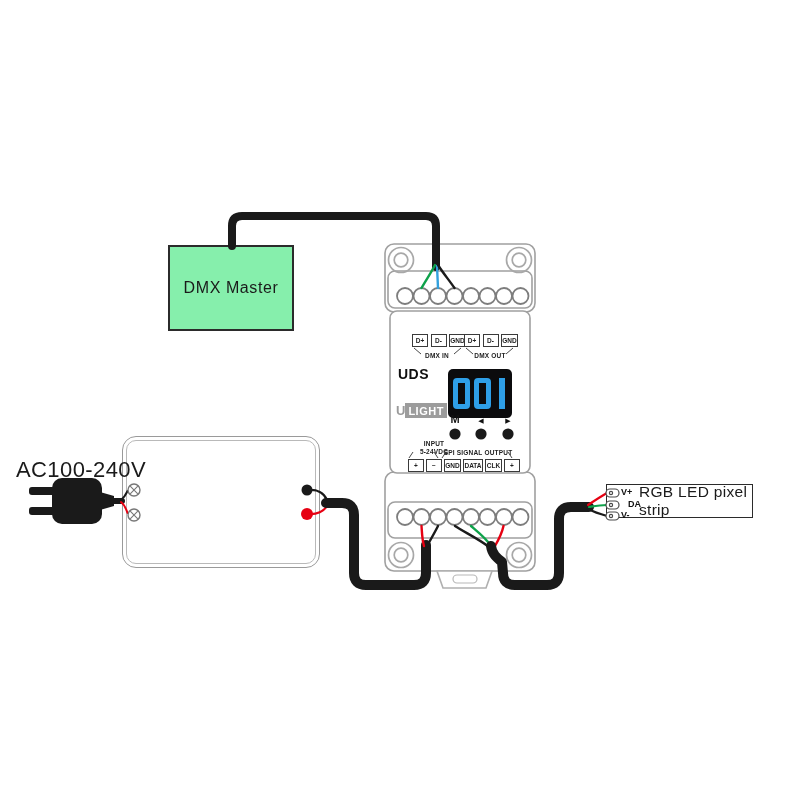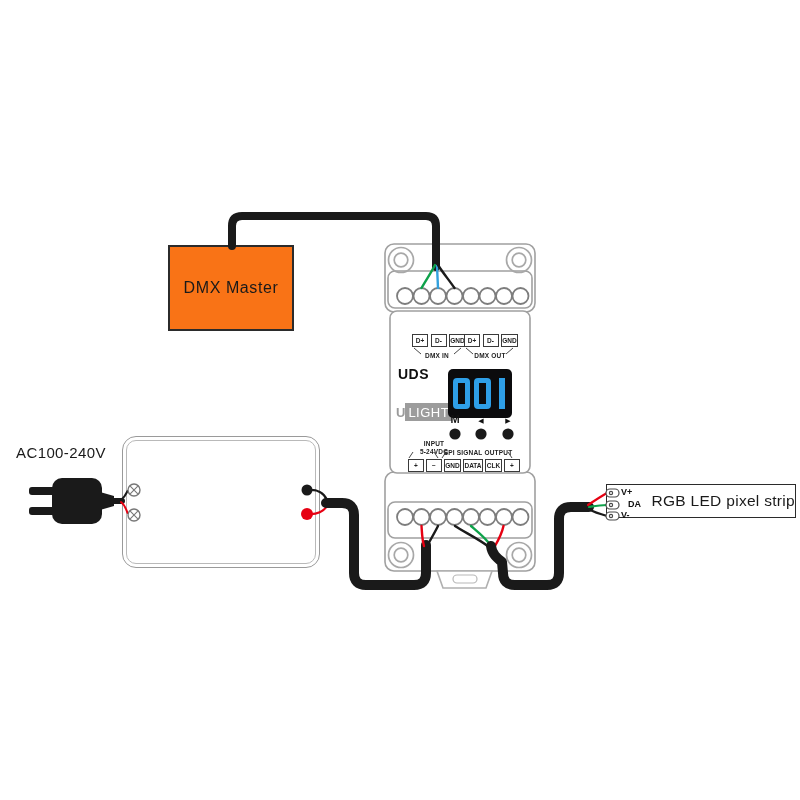--- a/index.html
+++ b/index.html
@@ -3,35 +3,35 @@
 <meta charset="utf-8">
 <style>
   html,body{margin:0;padding:0;background:#ffffff;}
   #canvas{position:relative;width:800px;height:800px;background:#ffffff;overflow:hidden;
           font-family:"Liberation Sans",sans-serif;color:#1b1b1b;}
   .abs{position:absolute;}
   .z1{z-index:1;} .z3{z-index:3;}
   #wiring-svg{position:absolute;left:0;top:0;z-index:2;}
   
   .dmx-master{left:168px;top:245px;width:122px;height:82px;border:2px solid #2b2b2b;
-              display:flex;align-items:center;justify-content:center;background:#f97316;}
+              display:flex;align-items:center;justify-content:center;background:#86efac;}
   .dmx-master-label{font-size:16px;letter-spacing:.6px;color:#1a1a1a;}
   .psu{left:122px;top:436px;width:198px;height:132px;border:1.6px solid #9a9a9a;border-radius:14px;background:#fff;box-sizing:border-box;}
   .psu-inner{position:absolute;left:3px;top:3px;right:3px;bottom:3px;border:1px solid #b9b9b9;border-radius:10px;}
   .psu-text{position:absolute;left:38px;top:34px;font-size:15.5px;line-height:18.5px;letter-spacing:.4px;color:#1a1a1a;}
-  .strip{left:606px;top:484px;width:190px;height:34px;border:1.6px solid #2b2b2b;background:#fff;
-         display:flex;align-items:center;box-sizing:border-box;justify-content:flex-end;}
+  .strip{left:606px;top:484px;width:147px;height:34px;border:1.6px solid #2b2b2b;background:#fff;
+         display:flex;align-items:center;box-sizing:border-box;}
   .strip-label{margin-left:32px;font-size:15.5px;letter-spacing:.3px;color:#1a1a1a;}
-  .ac-label{left:16px;top:444px;font-size:15px;letter-spacing:.4px;color:#1a1a1a;}
+  .ac-label{left:16px;top:457px;font-size:22px;letter-spacing:.4px;color:#1a1a1a;}
   .strip-pin{font-size:9px;font-weight:bold;color:#111;}
   
   .brand{left:398px;top:366px;font-size:14px;font-weight:800;letter-spacing:.5px;color:#0f0f0f;}
   .logo{left:396px;top:403px;display:flex;align-items:center;}
   .logo-u{font-size:13px;font-weight:800;color:#9a9a9a;}
-  .logo-light{margin-left:0;background:#9c9c9c;color:#fff;font-size:13px;font-weight:normal;
+  .logo-light{margin-left:0;background:#9c9c9c;color:#fff;font-size:11px;font-weight:bold;
               padding:1.5px 3px;letter-spacing:.5px;}
   .btn-label{font-size:11px;font-weight:bold;color:#111;text-align:center;}
   .arrow-label{font-size:7px;color:#111;text-align:center;}
   .term-row{display:flex;gap:2.5px;}
   .term-box{border:1.2px solid #3a3a3a;height:11px;display:flex;align-items:center;justify-content:center;
             font-size:6.5px;font-weight:bold;color:#222;background:#fff;box-sizing:content-box;}
   .w15{width:14px;} .w16{width:15px;} .w19{width:18px;}
   .tiny-label{font-size:6.5px;font-weight:bold;color:#222;text-align:center;letter-spacing:.2px;}
   
   .display{left:448px;top:369px;width:64px;height:49px;background:#0b0b0d;border-radius:5px;

